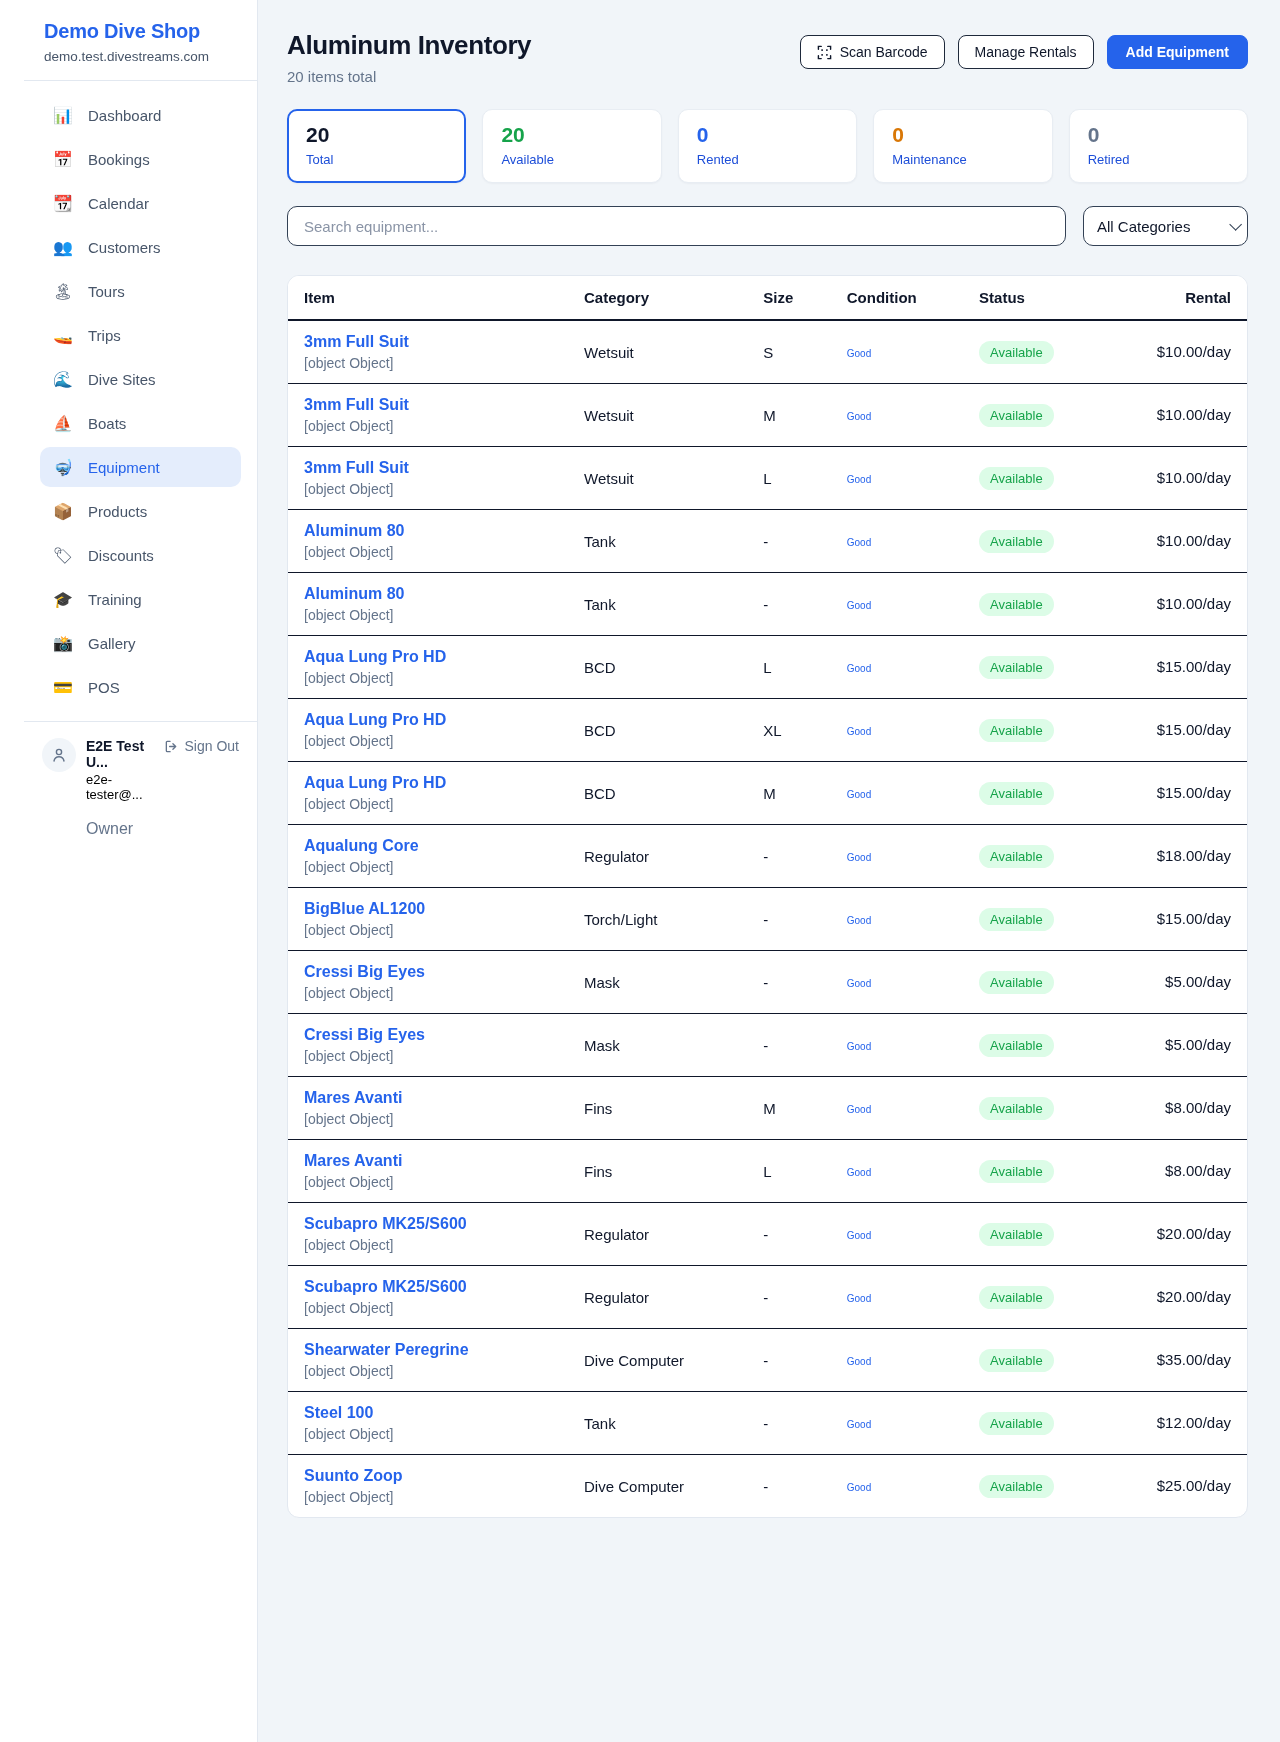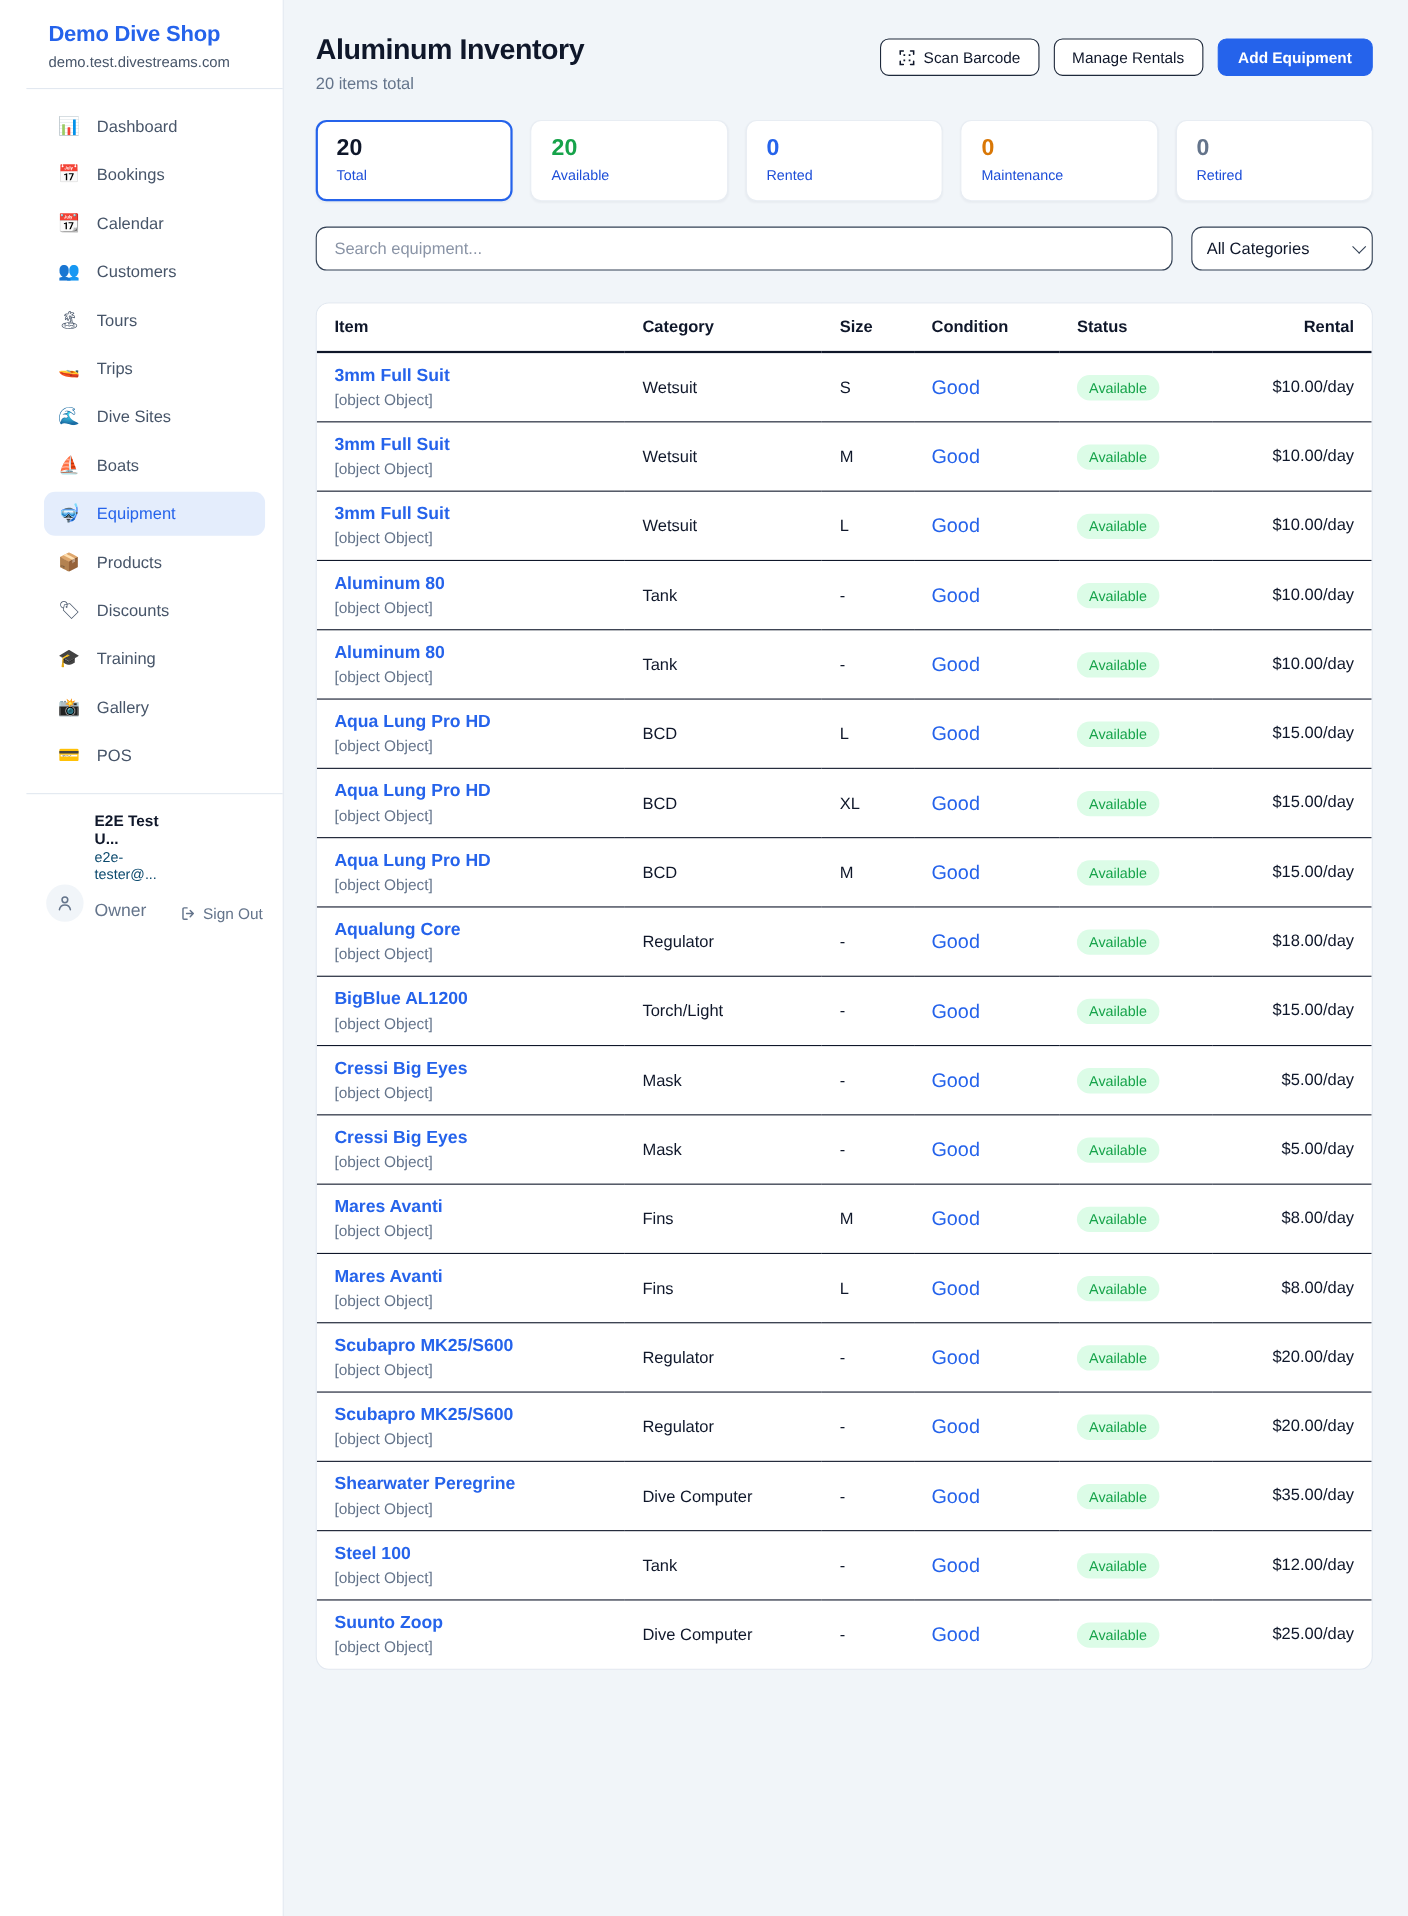--- a/index.html
+++ b/index.html
@@ -20,29 +20,29 @@
   .nav { padding:14px 16px 0 16px; }
   .nav-item {
     display:flex; align-items:center; gap:14px;
     height:40px; padding:0 12px; margin-bottom:4px;
     border-radius:10px; color:#475569; font-size:15px; cursor:pointer;
   }
   .nav-item .nav-icon { width:22px; font-size:16px; text-align:center; flex:0 0 22px; }
   .nav-item.active { background:#e4edfc; color:#2563eb; }
   .side-footer {
     margin-top:14px; border-top:1px solid #e2e8f0;
-    padding:16px 18px 0 18px; display:flex; align-items:flex-end; gap:10px;
+    padding:16px 18px 0 18px; display:flex; align-items:flex-start; gap:10px;
   }
   .avatar {
     width:34px; height:34px; border-radius:50%; background:#f1f5f9;
     display:flex; align-items:center; justify-content:center; flex:0 0 34px;
   }
   .user-meta { flex:1; min-width:0; }
   .user-name { font-size:14px; font-weight:700; color:#0f172a; }
-  .user-email { font-size:13px; color:#0c4a6e; margin-top:2px; }
+  .user-email { font-size:13px; color:#000000; margin-top:2px; }
   .user-role { font-size:16px; color:#64748b; margin-top:18px; }
   .signout {
     display:flex; align-items:center; gap:6px; color:#64748b; font-size:14px;
     background:none; border:none; cursor:pointer; font-family:inherit; white-space:nowrap;
   }
   
   .main { position:absolute; left:258px; top:0; width:1022px; padding:30px 32px 8px 29px; }
   .page-head { display:flex; justify-content:space-between; align-items:flex-start; }
   .page-title { font-size:26px; font-weight:700; letter-spacing:-0.4px; color:#0f172a; }
   .page-sub { font-size:15px; color:#64748b; margin-top:7px; }
@@ -92,21 +92,21 @@
   th {
     text-align:left; font-size:15px; font-weight:600; color:#0f172a;
     padding:13px 16px; border-bottom:2px solid #0f172a; background:#ffffff;
   }
   th.num, td.num { text-align:right; }
   td { padding:12px 16px; border-bottom:1.5px solid #0f172a; vertical-align:middle; }
   tr:last-child td { border-bottom:none; }
   .item-name { font-size:16px; font-weight:600; color:#2563eb; cursor:pointer; }
   .item-brand { font-size:14px; color:#64748b; margin-top:4px; }
   .cell-plain { font-size:15px; color:#0f172a; }
-  .cond-link { font-size:18px; color:#2563eb; cursor:pointer; }
+  .cond-link { font-size:10px; color:#2563eb; cursor:pointer; }
   .pill {
     display:inline-block; font-size:13px; color:#16a34a; background:#dcfce7;
     border-radius:999px; padding:4px 11px;
   }
   .price { font-size:15px; color:#0f172a; }
   svg { display:block; }
 </style>
 </head>
 <body>
 

